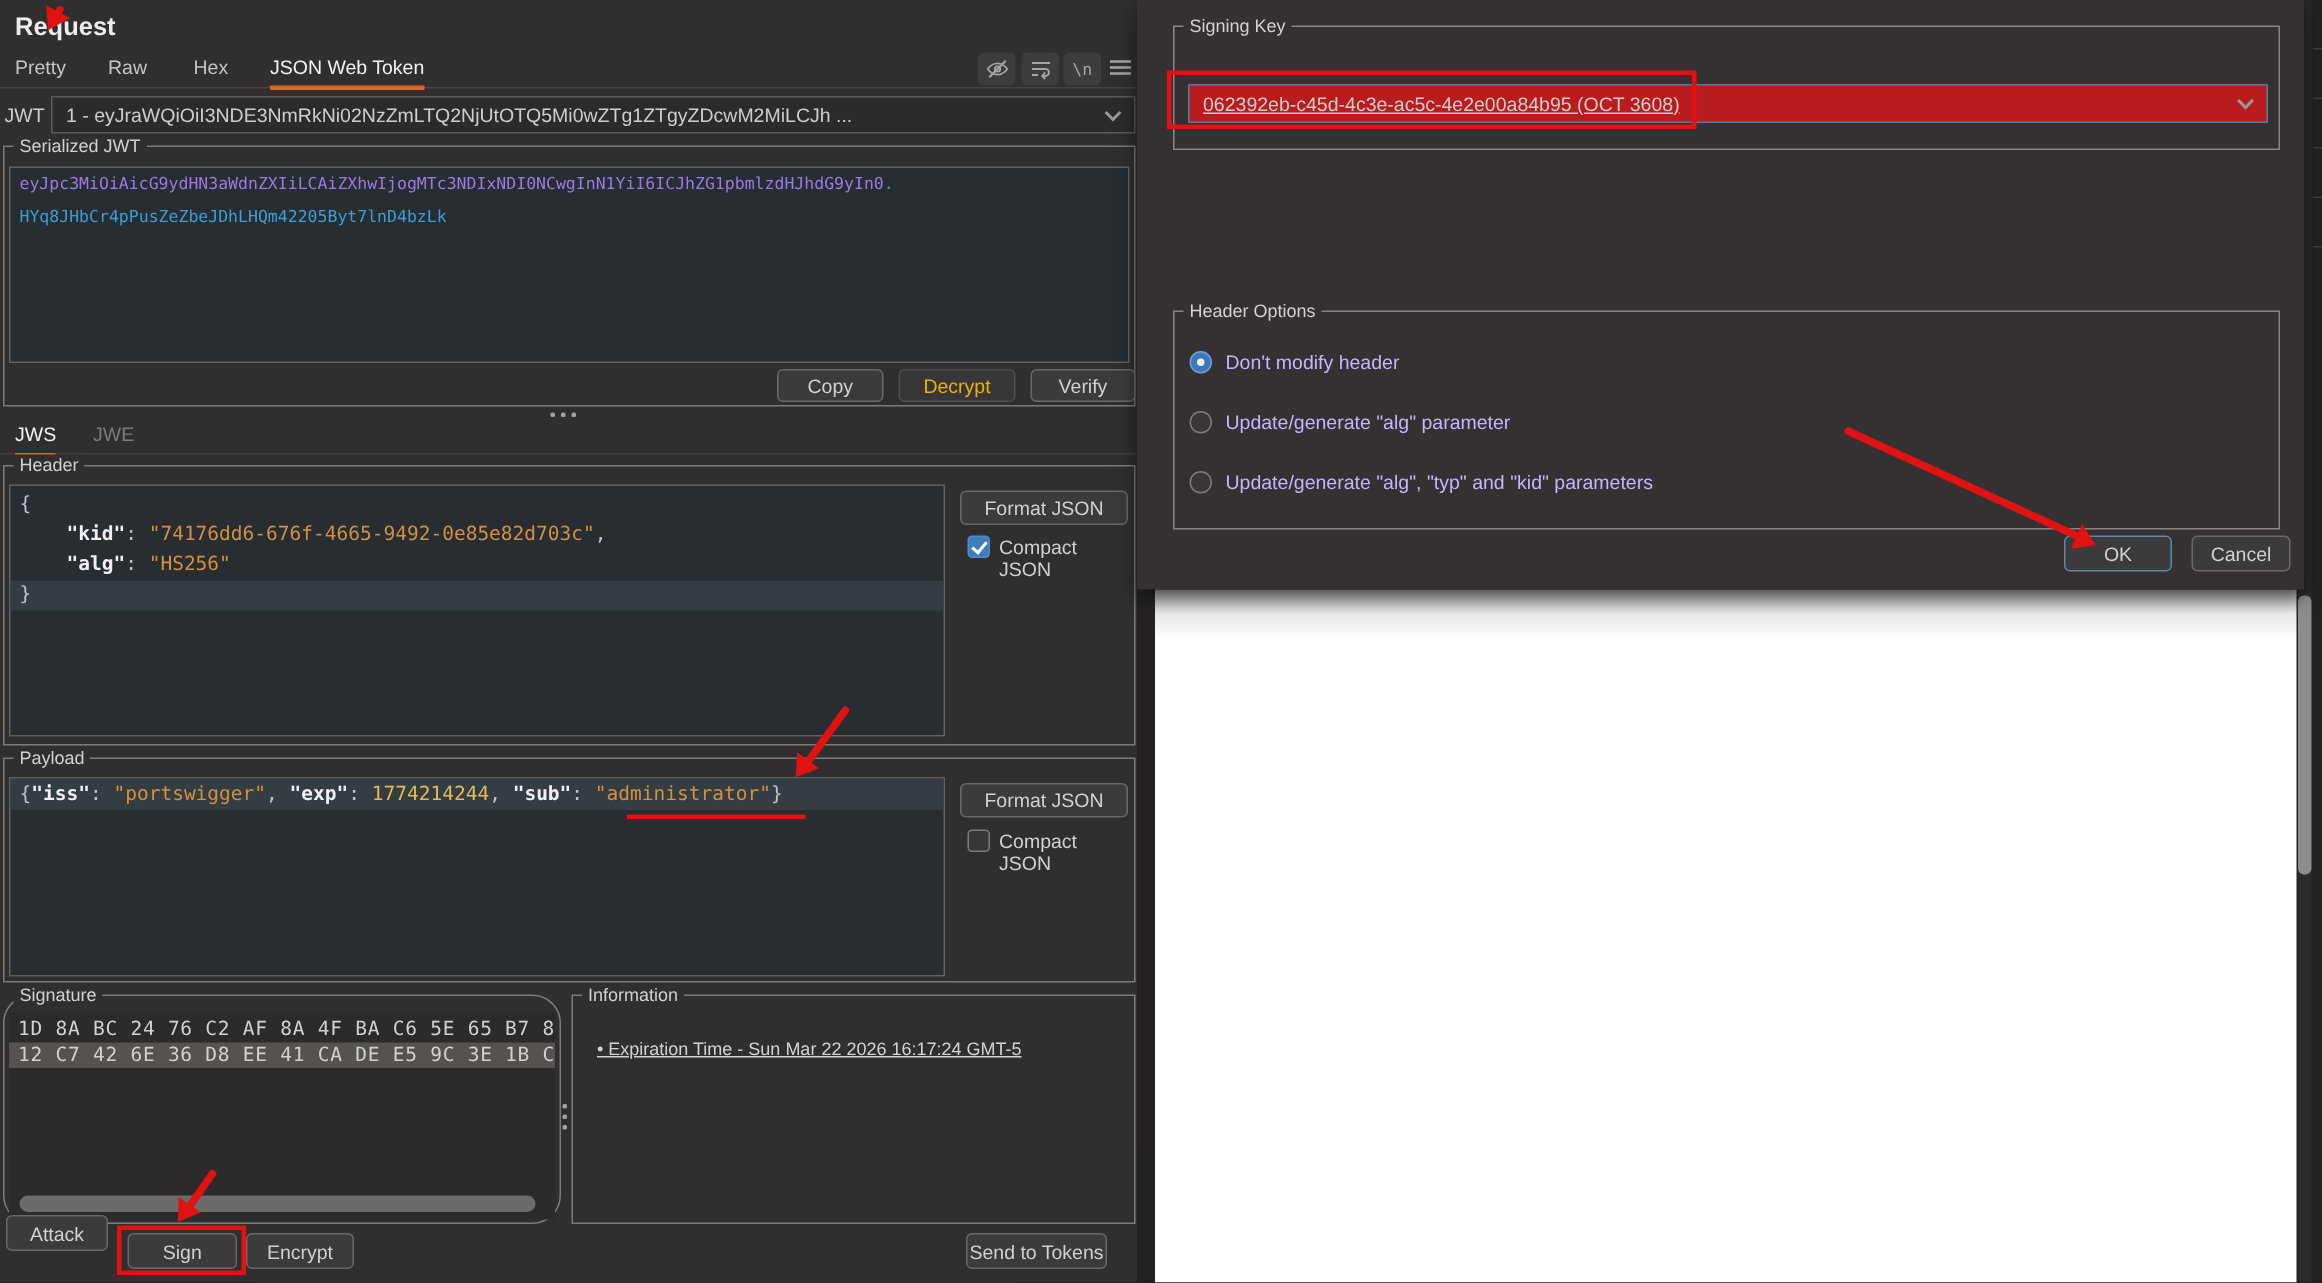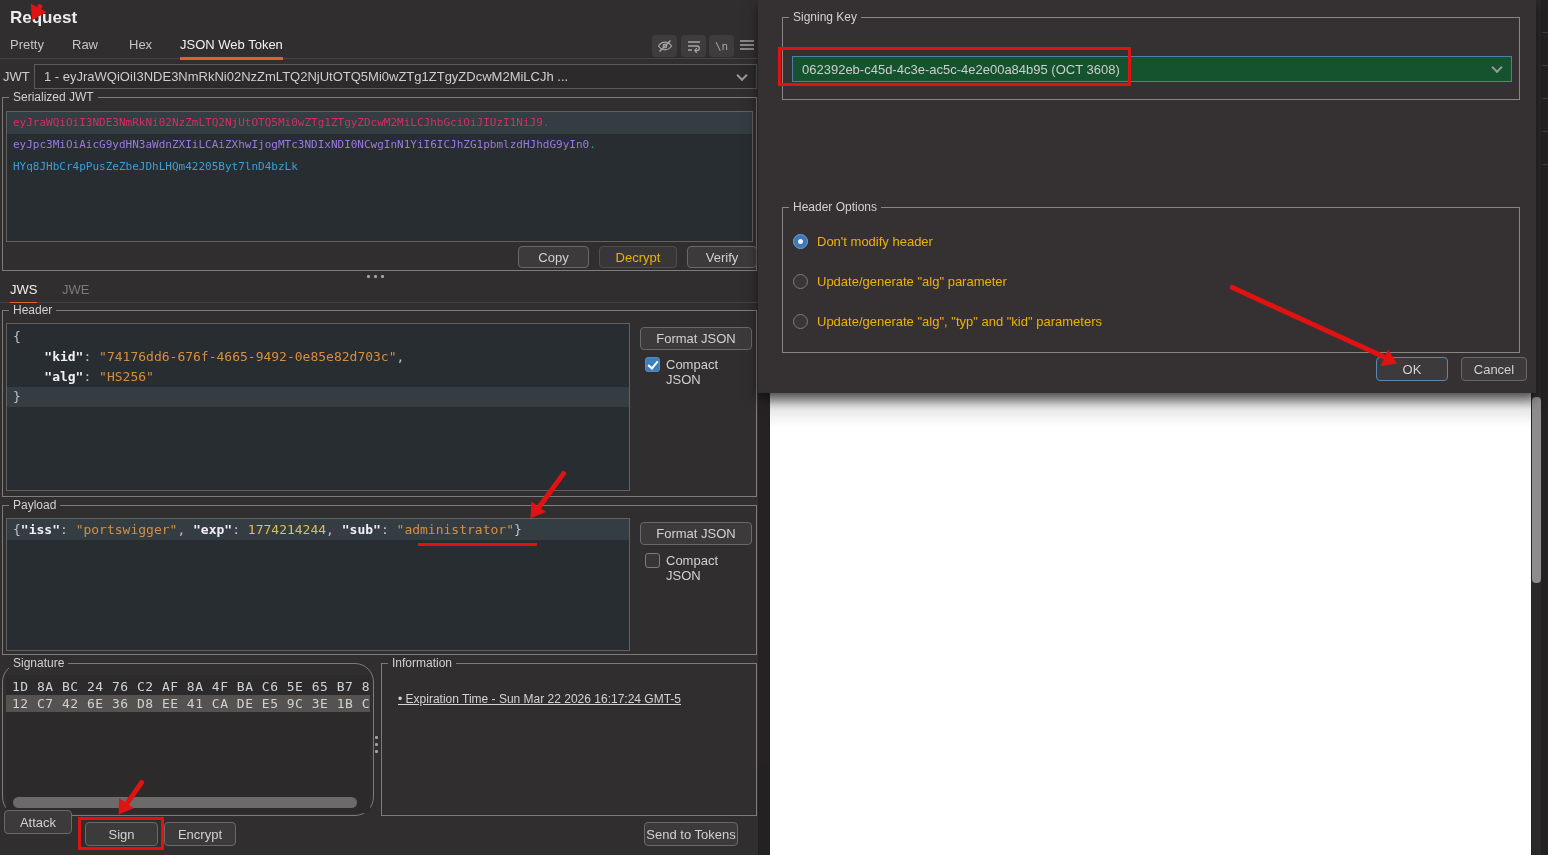--- a/index.html
+++ b/index.html
@@ -11,21 +11,21 @@
   .req-title { position:absolute; left:10px; top:8px; font-size:17px; font-weight:bold; color:#ececec; }
   .tabstrip { position:absolute; left:0; top:34px; width:758px; height:25px; border-bottom:1px solid #474445; }
   .tab { position:absolute; top:3px; font-size:13px; color:#c6c4c5; padding-bottom:5px; cursor:default; }
   .tab.sel { color:#f2f2f2; border-bottom:3px solid #e06228; }
   .icon-btn { position:absolute; top:1px; width:25px; height:22px; background:#3e3c3d; border-radius:4px; display:flex; align-items:center; justify-content:center; color:#a5a5a5; font-family:"DejaVu Sans Mono",monospace; font-size:11px; }
   .icon-plain { position:absolute; top:3px; display:flex; align-items:center; justify-content:center; }
 
   .jwt-label { position:absolute; left:3px; top:69px; font-size:13px; color:#cfcdce; }
   .combo { position:absolute; background:#2c2a2b; border:1px solid #5c5a5b; color:#cfcdce; font-size:13px; display:flex; align-items:center; padding:0 26px 0 9px; white-space:nowrap; overflow:hidden; }
   .combo .chev { position:absolute; right:10px; top:50%; width:8px; height:8px; border-right:2px solid #9a9a9a; border-bottom:2px solid #9a9a9a; transform:translateY(-70%) rotate(45deg); }
-  .combo.focused { border-color:#4f7da8; background:#14532d; }
+  .combo.focused { border-color:#4f7da8; background:#b91c1c;text-decoration:underline; }
 
   .group { position:absolute; border:1px solid #7d7b7c; }
   .glabel { position:absolute; top:-8px; left:6px; padding:0 4px; font-size:12px; color:#d2d0d1; line-height:15px; background:#312e2f; }
   .dialog .glabel { background:#353132; }
 
   .editor { position:absolute; background:#272d30; border:1px solid #63615f; font-family:"DejaVu Sans Mono",monospace; color:#cfd2d4; overflow:hidden; }
   .line { white-space:pre; padding:0 6px; }
   .hl { background:#333d42; }
   .k { color:#f2eef8; font-weight:bold; }
   .s { color:#d78f3f; }
@@ -58,21 +58,21 @@
   .info-entry { position:absolute; font-size:12px; color:#d4d2d3;text-decoration:underline; }
 
   
   .right-region { position:absolute; left:758px; top:0; width:790px; height:762px; background:#262223; }
   .dialog { position:absolute; left:0; top:0; width:778px; height:393px; background:#353132; box-shadow:0 5px 12px rgba(0,0,0,.55); }
   .dialog .group { border-color:#878586; }
   .radio-row { position:absolute; display:flex; align-items:center; gap:9px; }
   .radio { position:relative; width:15px; height:15px; border-radius:50%; border:1px solid #7d7b7c; background:#393637; }
   .radio.sel { background:#3d77b8; border-color:#6fa3d8; }
   .radio.sel::after { content:""; position:absolute; left:4px; top:4px; width:5px; height:5px; border-radius:50%; background:#eaf2fa; }
-  .radio-label { font-size:13px; color:#eab308; }
+  .radio-label { font-size:13px; color:#c4b5fd; }
 
   .page-white { position:absolute; left:12px; top:393px; width:761px; height:462px; background:linear-gradient(180deg,#a3a3a3 0px,#e9e9e9 16px,#ffffff 34px); }
   .vscroll-track { position:absolute; left:774px; top:0; width:9px; height:855px; background:#2c292a; }
   .vscroll-thumb { position:absolute; left:0; top:397px; width:9px; height:186px; background:#8f8c8d; border-radius:4px; }
   .edge-strip { position:absolute; left:784px; top:0; width:6px; height:855px; background:#242122; }
   .edge-strip i { display:block; height:1px; background:#403d3e; margin-top:32px; }
 
   
   .ann-rect { position:absolute; border:3px solid #e01212; }
   .ann-underline { position:absolute; height:3px; background:#e01212; }
@@ -117,21 +117,20 @@
 
     <div class="jwt-label">JWT</div>
     <div class="combo" style="left:34px; top:64px; width:723px; height:25px;">
       <span>1 - eyJraWQiOiI3NDE3NmRkNi02NzZmLTQ2NjUtOTQ5Mi0wZTg1ZTgyZDcwM2MiLCJh ...</span>
       <span class="chev"></span>
     </div>
 
     <div class="group" style="left:2px; top:97px; width:755px; height:174px;">
       <span class="glabel">Serialized JWT</span>
       <div class="editor" style="left:3px; top:13px; width:747px; height:131px; font-size:11px; line-height:22px;">
-        <div class="line hl"><span class="jwt-h">eyJraWQiOiI3NDE3NmRkNi02NzZmLTQ2NjUtOTQ5Mi0wZTg1ZTgyZDcwM2MiLCJhbGciOiJIUzI1NiJ9</span><span class="dot1">.</span></div>
         <div class="line"><span class="jwt-p">eyJpc3MiOiAicG9ydHN3aWdnZXIiLCAiZXhwIjogMTc3NDIxNDI0NCwgInN1YiI6ICJhZG1pbmlzdHJhdG9yIn0</span><span class="dot2">.</span></div>
         <div class="line"><span class="jwt-s">HYq8JHbCr4pPusZeZbeJDhLHQm42205Byt7lnD4bzLk</span></div>
       </div>
       <div class="btn" style="left:515px; top:148px; width:71px; height:22px;">Copy</div>
       <div class="btn disabled" style="left:596px; top:148px; width:78px; height:22px;">Decrypt</div>
       <div class="btn" style="left:684px; top:148px; width:70px; height:22px;">Verify</div>
     </div>
 
     <div class="dots-h" style="left:367px; top:275px;">
         <i></i>

